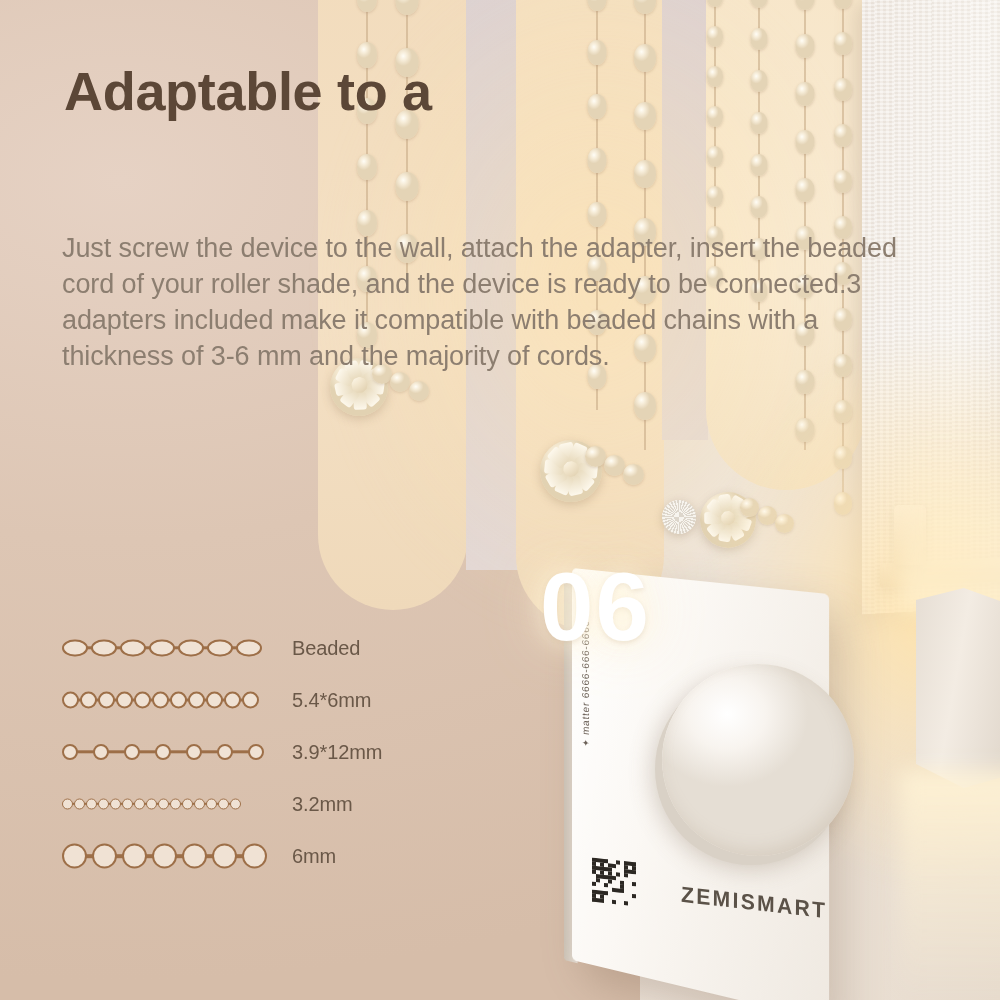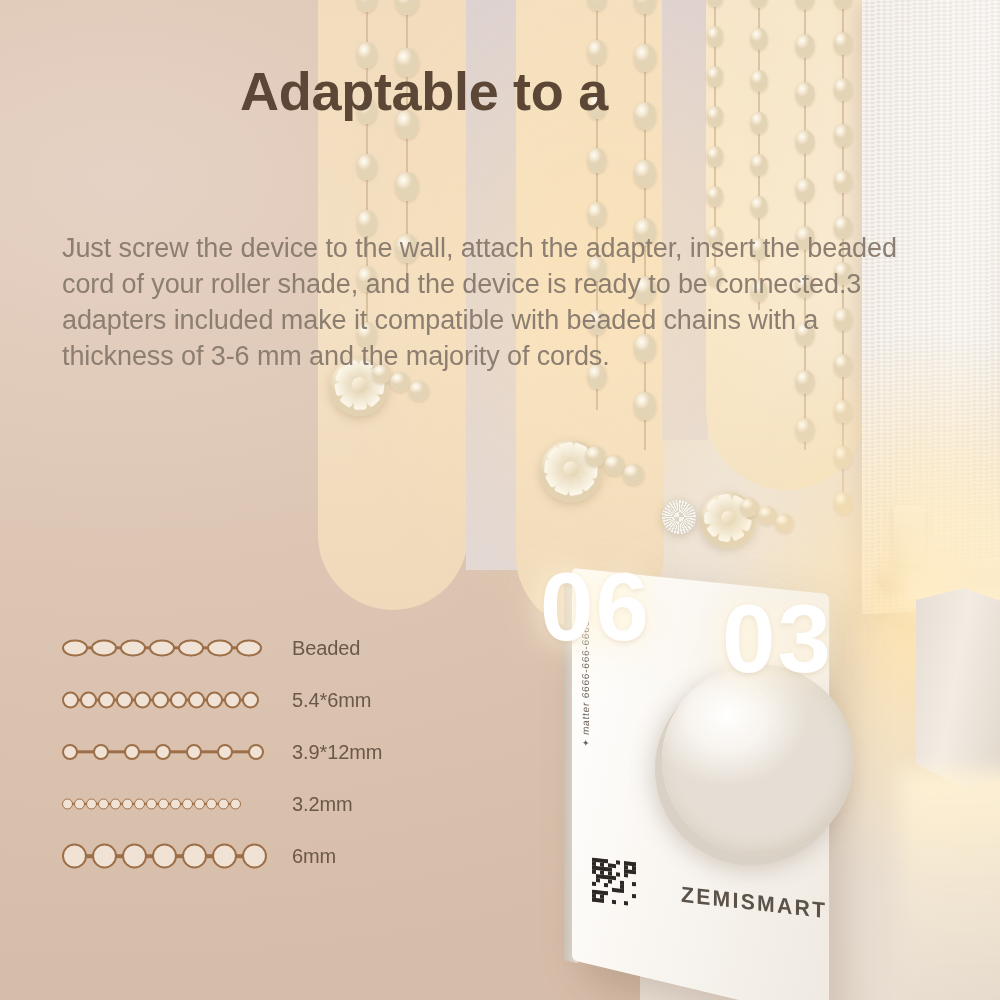--- a/index.html
+++ b/index.html
@@ -117,21 +117,20 @@
     background:repeating-conic-gradient(#f7f4ee 0 6deg, #ddd6cb 6deg 12deg);
     box-shadow:0 2px 8px rgba(140,115,88,.3);
   }
 
   
   .headline{
     position:absolute; left:64px; top:58px; width:720px;
     color:#5c4737;
     font-size:54px; font-weight:700; line-height:1.24;
     letter-spacing:-.3px;
-    text-align:center;
   }
   .subcopy{
     position:absolute; left:62px; top:231px; width:866px;
     color:#8c7e70;
     font-size:27px; line-height:1.33; font-weight:400;
     letter-spacing:-.1px;
   }
 
   
   .step{
@@ -439,21 +438,20 @@
         <i style="left: 32px; top: 40px; width: 4px; height: 4px;"></i>
       </div>
     <div class="serial">
       <span class="mk">✦ </span><span>matter</span>
       <span>6666-666-6666</span>
     </div>
     <div class="brandmark">ZEMISMART</div>
   </div>
 
   <div class="step step-02">06</div>
-  <div class="step step-03">03</div>
 
   <div class="headline">
     <div>Adaptable to a</div>
   </div>
 
   <div class="subcopy">Just screw the device to the wall, attach the adapter, insert the beaded cord of your roller shade, and the device is ready to be connected.3 adapters included make it compatible with beaded chains with a thickness of 3-6 mm and the majority of cords.</div>
 
   <div class="compat">
     <div id="compat-rows">
         <div class="compat-row">

